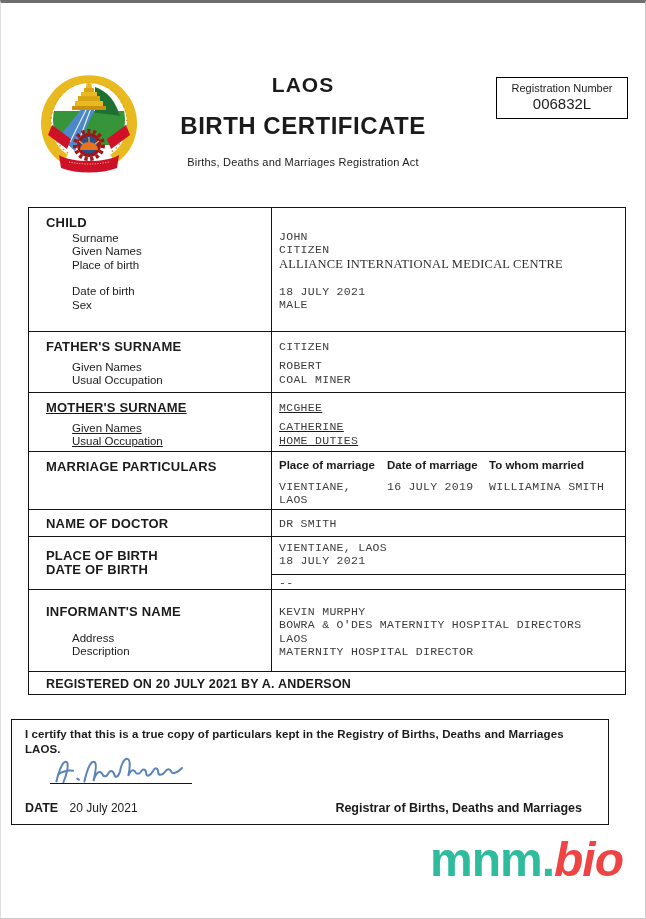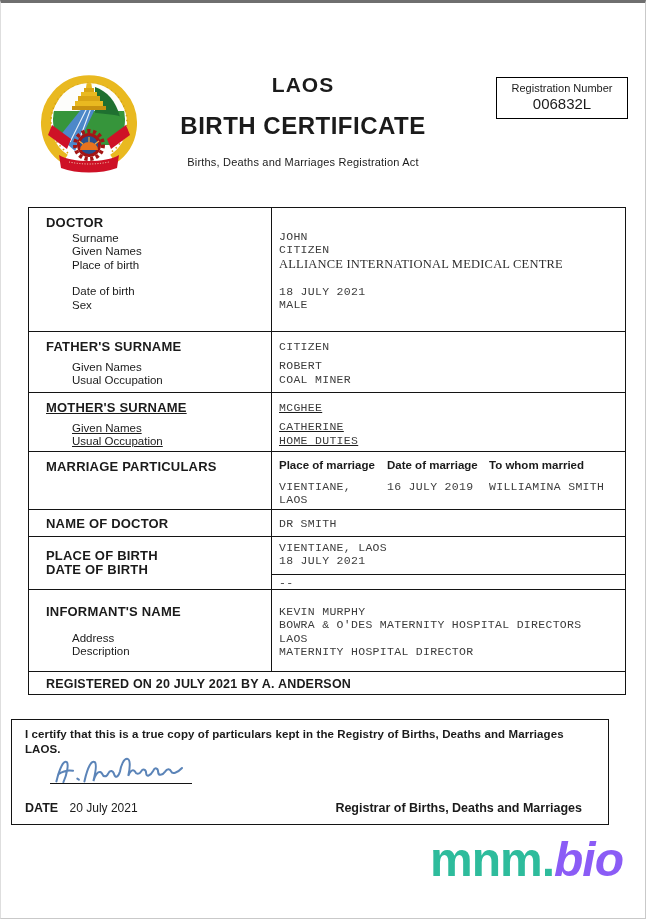--- a/index.html
+++ b/index.html
@@ -140,21 +140,21 @@
 
   <div class="regbox">
     <div class="rlabel">Registration Number</div>
     <div class="rnum">006832L</div>
   </div>
 
   <div class="cert-table">
 
     <div class="trow row-child">
       <div class="lcol">
-        <div class="sec-title">DOCTOR</div>
+        <div class="sec-title">CHILD</div>
         <div class="sub-labels">
           <div>Surname</div>
           <div>Given Names</div>
           <div>Place of birth</div>
           <div class="gap-line"></div>
           <div>Date of birth</div>
           <div>Sex</div>
         </div>
       </div>
       <div class="rcol">
@@ -278,16 +278,16 @@
     <div class="cert-bottom">
       <div>
         <span class="date-label">DATE</span>
         <span class="date-value">20 July 2021</span>
       </div>
       <div class="registrar">Registrar of Births, Deaths and Marriages</div>
     </div>
   </div>
 
   <div class="brand">
-    <span class="bp" style="color:#2EBC9C;">mnm.</span><span class="bs" style="color:#8b5cf6;">bio</span>
+    <span class="bp" style="color:#2EBC9C;">mnm.</span><span class="bs" style="color:#ef4444;">bio</span>
   </div>
 
 </div>
 
 </body></html>

